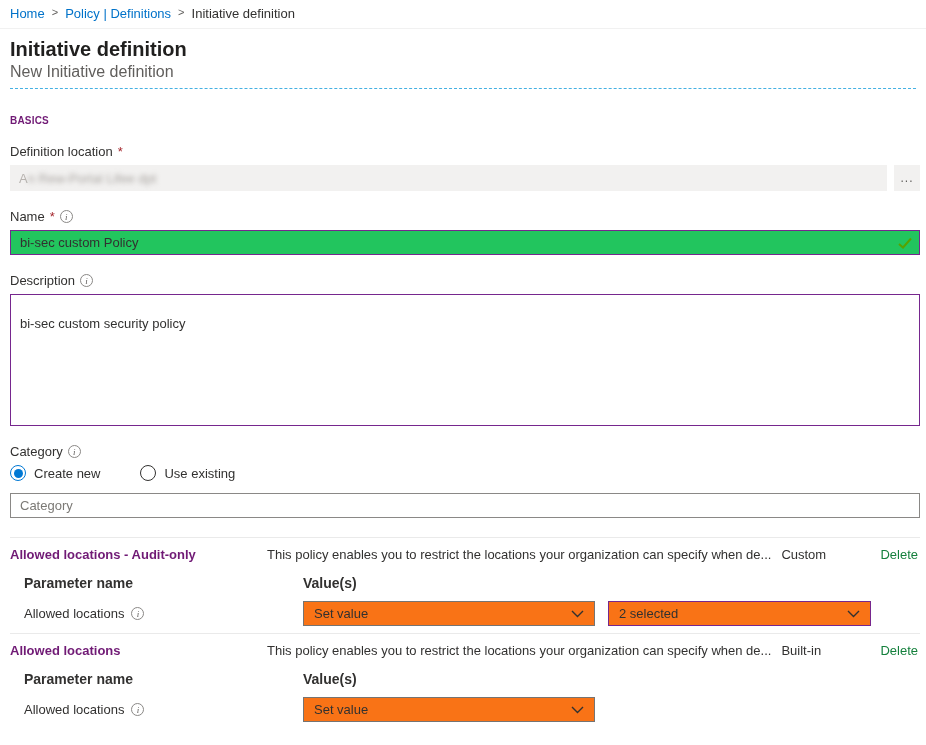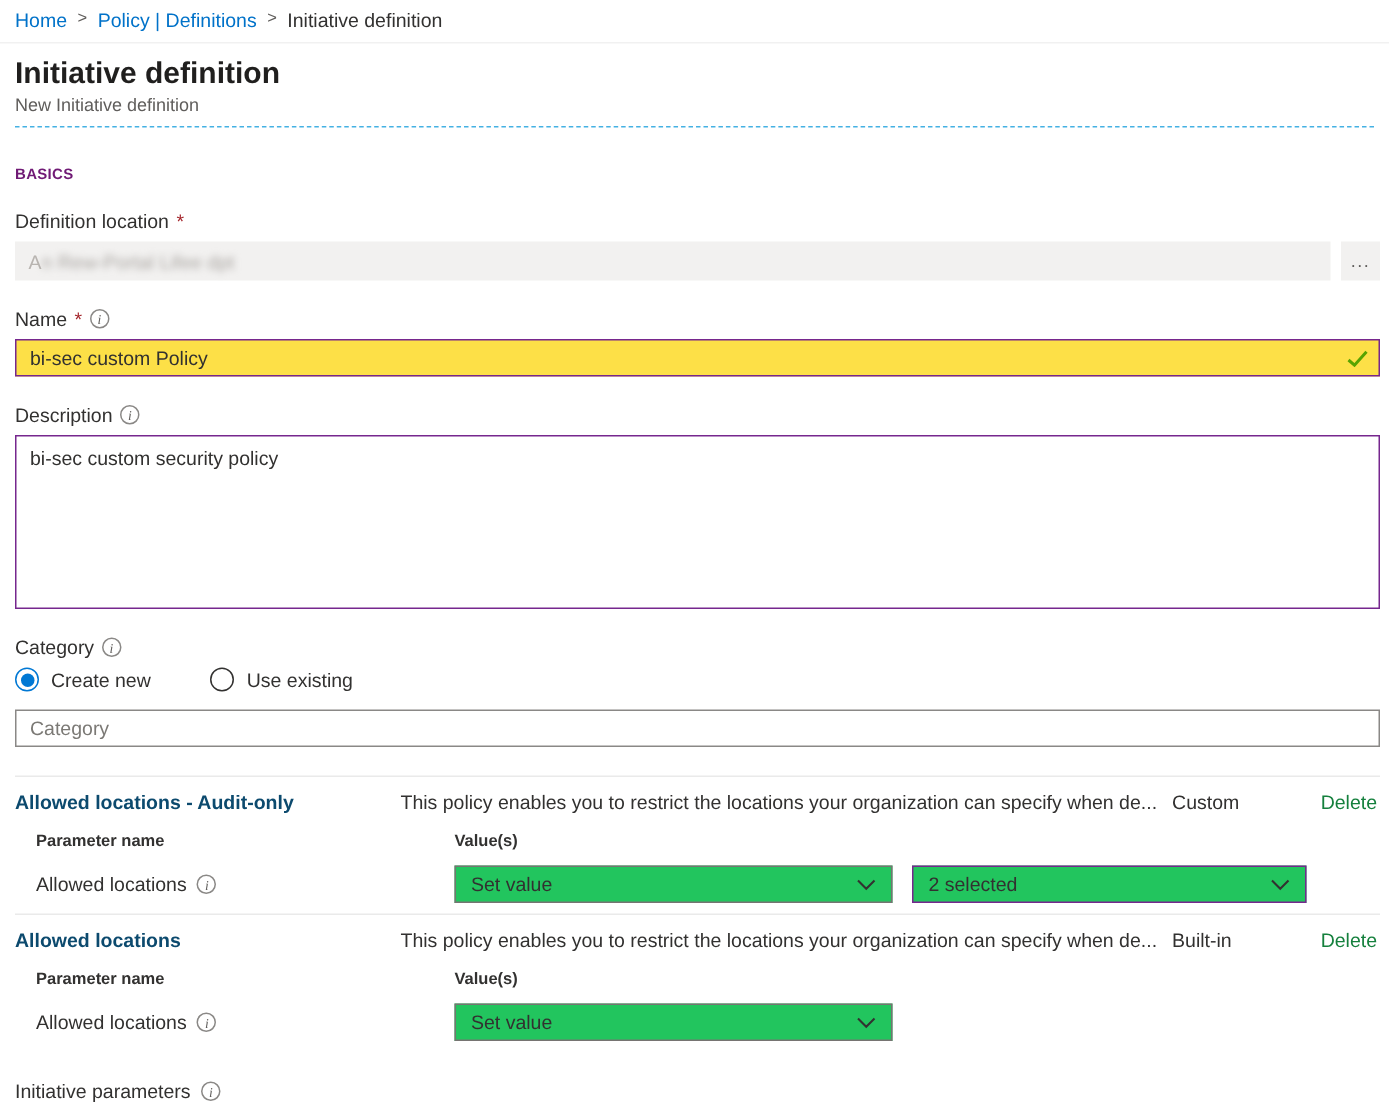--- a/index.html
+++ b/index.html
@@ -9,21 +9,21 @@
   
   .breadcrumb { display:flex; align-items:flex-start; gap:7px; padding:6px 10px 7px 10px;
     border-bottom:1px solid #f1f1f1; font-size:13px; }
   .crumb-link { color:#0072c9; cursor:pointer; text-decoration:none; }
   .crumb-sep { color:#605e5c; font-size:11px; }
   .crumb-current { color:#323130; }
 
   
   .page-header { padding:8px 10px 0 10px; }
   .page-title { font-size:20px; font-weight:600; color:#201f1e; line-height:24px; }
-  .page-subtitle { font-size:12px; color:#605e5c; margin-top:2px; }
+  .page-subtitle { font-size:16px; color:#605e5c; margin-top:2px; }
   .dashed-divider { border:none; border-top:1px dashed #45b1e3; margin-top:7px; }
 
   
   .content { padding:0 6px 0 10px; }
   .section-title { font-weight:700; font-size:10px; color:#701a75; margin-top:26px; letter-spacing:.2px; }
 
   .field-label { margin-top:18px; margin-bottom:6px; display:flex; align-items:center; gap:5px; color:#323130; }
   .required { color:#a4262c; }
   .info-icon { display:inline-flex; align-items:center; justify-content:center;
     width:13px; height:13px; border:1px solid #8a8886; border-radius:50%;
@@ -34,51 +34,51 @@
   .defloc-row { display:flex; gap:7px; }
   .input-disabled { flex:1; height:26px; background:#f2f1f0; border:none;
     display:flex; align-items:center; padding-left:9px; color:#b8b4b0; }
   .redacted-text { position:relative; }
   .redacted-text::after { content:"n Rew-Portal Lifee dpt"; color:#a9a5a1; filter:blur(2.5px); }
   .browse-button { width:26px; height:26px; background:#f2f1f0; border:none; color:#5f5d5b;
     font-size:12px; line-height:10px; cursor:pointer; letter-spacing:1px; }
 
   
   .text-input { position:relative; display:flex; align-items:center; height:25px;
-    border:1px solid #76278e; background:#fde047; padding:0 26px 0 9px; }
+    border:1px solid #76278e; background:#22c55e; padding:0 26px 0 9px; }
   .text-input .value { color:#323130; }
   .check-icon { position:absolute; right:7px; top:50%; transform:translateY(-50%); display:flex; }
-  .textarea-input { height:116px; border:1px solid #76278e; background:#fff;
-    padding:6px 9px; color:#323130; line-height:17px; }
+  .textarea-input { height:132px; border:1px solid #76278e; background:#fff;
+    padding:20px 9px; color:#323130; line-height:17px; }
   .input-gray { display:flex; align-items:center; height:25px; border:1px solid #8a8886;
     background:#fff; padding:0 9px; }
   .placeholder { color:#7b7975; }
 
   
   .radio-row { display:flex; align-items:center; gap:40px; margin-top:8px; }
   .radio-option { display:flex; align-items:center; gap:8px; cursor:pointer; }
   .radio-circle { width:16px; height:16px; border-radius:50%; border:1px solid #323130;
     display:flex; align-items:center; justify-content:center; flex:0 0 auto; }
   .radio-circle.selected { border:1px solid #0078d4; }
   .radio-dot { width:9px; height:9px; border-radius:50%; background:#0078d4; }
 
   
   .policy-separator { border:none; border-top:1px solid #eaeaea; margin-top:19px; }
   .policy-separator.tight { margin-top:7px; }
   .policy-head { display:flex; align-items:baseline; margin-top:9px; }
-  .policy-title { font-weight:700; color:#0c4a6e; width:257px; flex:0 0 auto; }
+  .policy-title { font-weight:700; color:#701a75; width:257px; flex:0 0 auto; }
   .policy-desc { white-space:nowrap; overflow:hidden; color:#323130; }
   .policy-type { margin-left:10px; flex:0 0 auto; }
   .delete-link { margin-left:auto; color:#15803d; cursor:pointer; flex:0 0 auto; padding-right:2px; }
-  .param-headers { display:flex; margin-top:13px; font-size:11px; font-weight:700; color:#323130; }
+  .param-headers { display:flex; margin-top:13px; font-size:14px; font-weight:700; color:#323130; }
   .param-headers .col1 { width:293px; padding-left:14px; flex:0 0 auto; }
   .param-row { display:flex; align-items:center; margin-top:10px; }
   .param-name { width:293px; padding-left:14px; flex:0 0 auto; display:flex; align-items:center; gap:7px; }
   .dropdown { display:flex; align-items:center; justify-content:space-between; height:25px;
-    background:#22c55e; padding:0 10px; cursor:pointer; }
+    background:#f97316; padding:0 10px; cursor:pointer; }
   .dropdown.gray { border:1px solid #767472; width:292px; margin-right:13px; }
   .dropdown.purple { border:1px solid #76278e; width:263px; }
   .chev { display:flex; flex:0 0 auto; margin-left:8px; }
 
   
   .init-params-label { display:flex; align-items:center; gap:7px; margin-top:26px; }
 </style>
 </head>
 <body>
 

